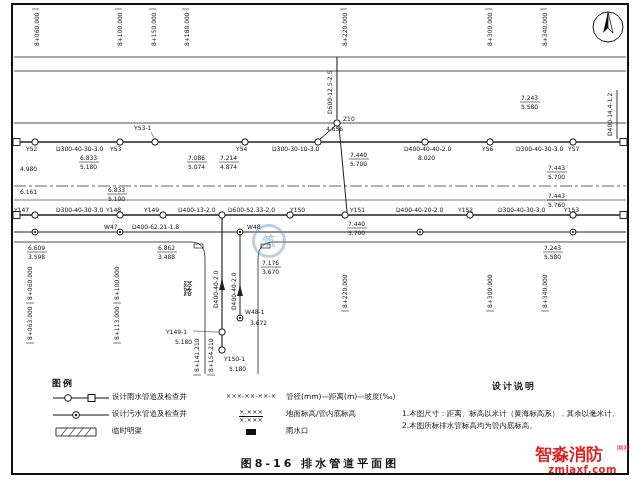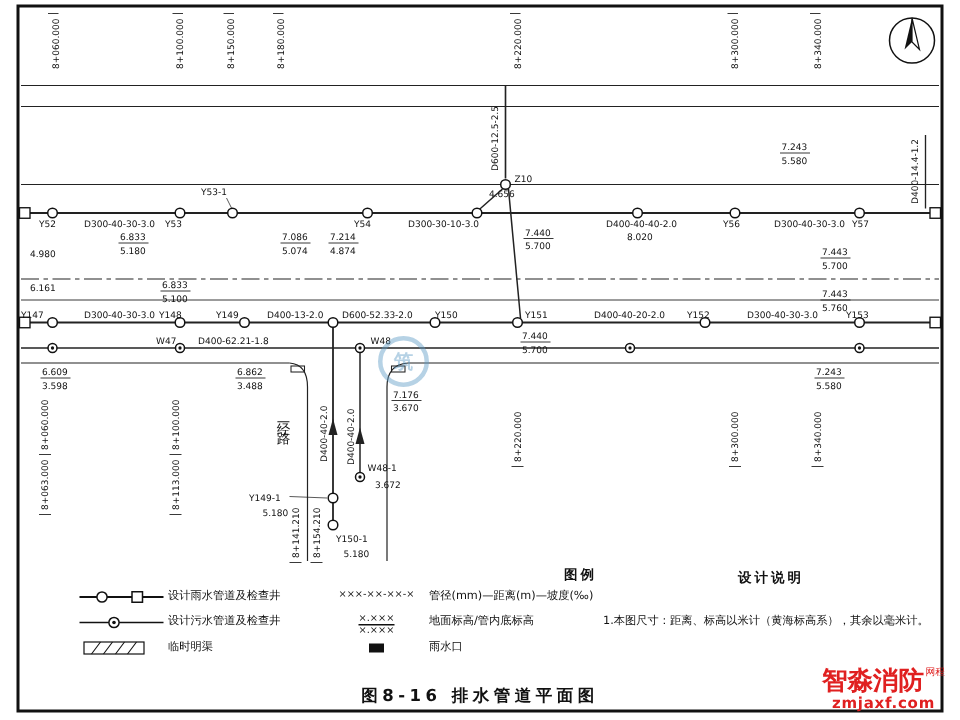--- a/index.html
+++ b/index.html
@@ -3,21 +3,21 @@
 <meta charset="utf-8">
 <style>
   html,body{margin:0;padding:0;background:#9a9a9a}
   .sheet{position:relative;width:640px;height:480px;background:#ffffff;overflow:hidden;
          font-family:"DejaVu Sans",sans-serif;color:#111}
   #plan-svg{position:absolute;left:0;top:0}
   #plan-svg text{font-family:"DejaVu Sans",sans-serif;fill:#111}
   .road-name{position:absolute;left:181px;top:274px;writing-mode:vertical-rl;
              font-size:9px;letter-spacing:3px;color:#111}
   .legend{position:absolute;left:52px;top:377px;width:346px}
-  .legend-title{text-align:right;font-size:9px;font-weight:bold;margin-bottom:2px;letter-spacing:2px}
+  .legend-title{text-align:left;font-size:9px;font-weight:bold;margin-bottom:2px;letter-spacing:2px}
   .lrow{display:flex;align-items:flex-start;height:17px;font-size:7.5px;white-space:nowrap}
   .lsym{flex:0 0 60px;display:flex;align-items:center}
   .llabel{flex:0 0 104px;overflow:hidden}
   .lsample{flex:0 0 70px;text-align:center;font-size:6.5px;display:flex;align-items:center;justify-content:center}
   .llabel2{flex:1 1 auto;overflow:hidden}
   .frac{display:inline-block;text-align:center;line-height:1.1}
   .frac .fb{border-top:1px solid #111;display:block}
   .notes{position:absolute;left:402px;top:380px;width:224px;font-size:7.5px;line-height:1.35}
   .notes-title{text-align:center;font-weight:bold;font-size:9px;margin-bottom:17px;letter-spacing:2px}
   .note-line{margin-bottom:2px}
@@ -25,21 +25,21 @@
            font-size:11px;font-weight:bold;letter-spacing:3px}
   .wm-blue{position:absolute;left:252px;top:224px;display:flex;align-items:center;gap:6px;
            opacity:.45;color:#5f9cc6}
   .wm-blue-logo{width:28px;height:28px;border:3px solid #5f9cc6;border-radius:50%;
                 display:flex;align-items:center;justify-content:center;font-size:13px;font-weight:bold}
   .wm-blue-name{font-size:13px;font-weight:bold;display:block}
   .wm-blue-url{font-size:9px;display:block}
   .wm-red{position:absolute;right:10px;bottom:5px;color:#e02020;text-align:center;line-height:1.1}
   .wm-red-main{font-size:17px;font-weight:bold}
   .wm-red-stack{display:inline-flex;flex-direction:column;font-size:6.5px;line-height:1.05;
-                vertical-align:top;margin-left:1px}
+                vertical-align:top;margin-left:14px}
   .wm-red-url{font-size:10px;font-weight:bold;letter-spacing:.5px}
 </style>
 </head>
 <body>
 
 <div class="sheet">
 
   <svg id="plan-svg" width="640" height="480" viewBox="0 0 640 480">
     <rect x="12" y="4" width="616" height="470" fill="none" stroke="#111" stroke-width="2"></rect>
 
@@ -294,20 +294,21 @@
             <rect x="2" y="3" width="10" height="6" fill="#111"></rect>
           </svg>
       </span>
       <span class="llabel2">雨水口</span>
     </div>
   </div>
 
   <div class="notes">
     <div class="notes-title">设计说明</div>
     <div class="note-line">1.本图尺寸：距离、标高以米计（黄海标高系），其余以毫米计。</div>
+    <div class="note-line">2.本图所标排水管标高均为管内底标高。</div>
   </div>
 
   <div class="caption">图8-16  排水管道平面图</div>
 
   <div class="wm-blue">
     <span class="wm-blue-logo">筑</span>
   </div>
 
   <div class="wm-red">
     <div>

